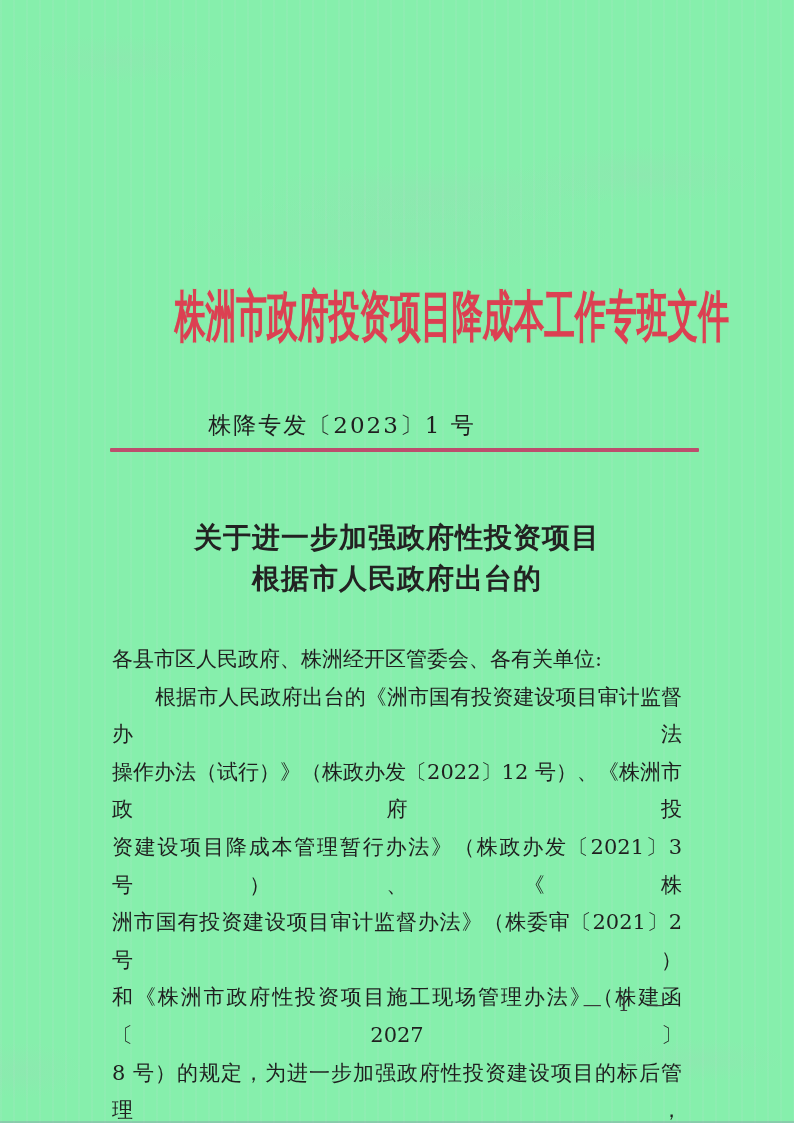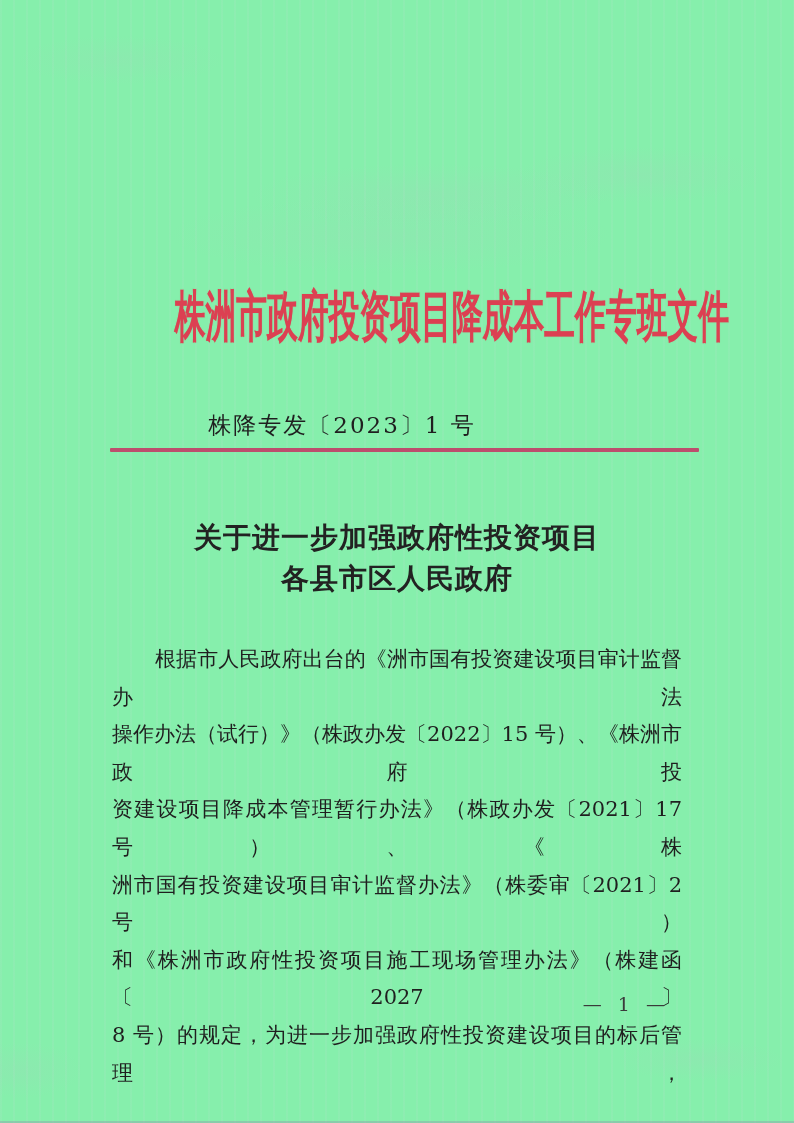--- a/index.html
+++ b/index.html
@@ -126,27 +126,28 @@
   <div class="scan-noise"></div>
 
   <div class="banner">株洲市政府投资项目降成本工作专班文件</div>
 
   <div class="docnum">株降专发〔2023〕1 号</div>
 
   <div class="redline"></div>
 
   <div class="title">
     <div>关于进一步加强政府性投资项目</div>
-    <div>各县市区人民政府</div>
+    <div>根据市人民政府出台的</div>
   </div>
 
   <div class="body-text">
+    <div class="salutation">各县市区人民政府、株洲经开区管委会、各有关单位:</div>
     <div class="line indent">根据市人民政府出台的《洲市国有投资建设项目审计监督办法</div>
-    <div class="line">操作办法（试行）》（株政办发〔2022〕15 号）、《株洲市政府投</div>
-    <div class="line">资建设项目降成本管理暂行办法》（株政办发〔2021〕17 号）、《株</div>
+    <div class="line">操作办法（试行）》（株政办发〔2022〕12 号）、《株洲市政府投</div>
+    <div class="line">资建设项目降成本管理暂行办法》（株政办发〔2021〕3 号）、《株</div>
     <div class="line">洲市国有投资建设项目审计监督办法》（株委审〔2021〕2 号）</div>
     <div class="line">和《株洲市政府性投资项目施工现场管理办法》（株建函〔2027〕</div>
     <div class="line">8 号）的规定，为进一步加强政府性投资建设项目的标后管理，</div>
 
   </div>
 
   <div class="pagenum">— 1 —</div>
 
   <div class="bottom-edge"></div>
 </div>

